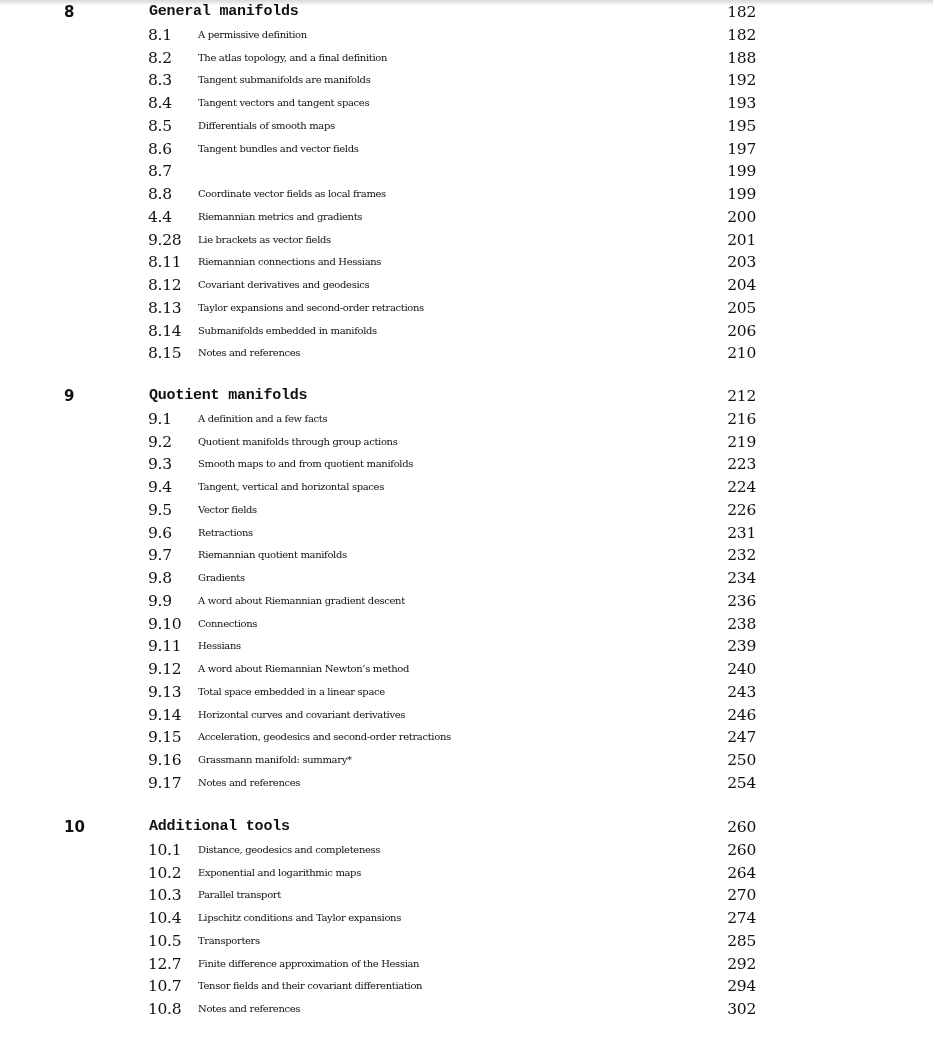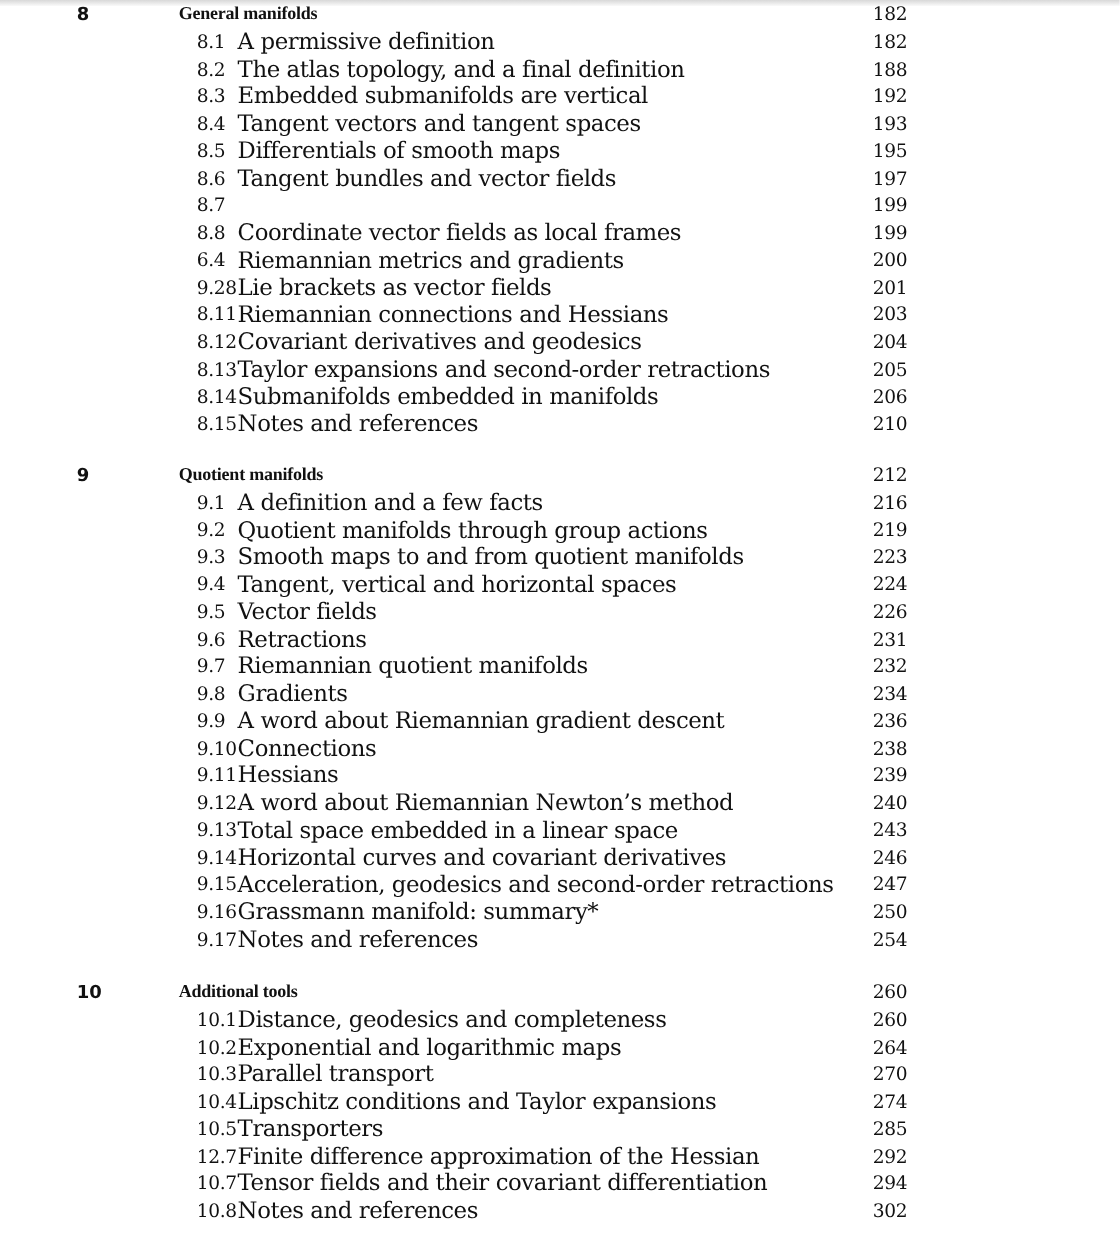--- a/index.html
+++ b/index.html
@@ -15,32 +15,32 @@
   .toc { position: absolute; left: 0; top: 0; width: 933px; }
   .chapter { position: absolute; left: 0; width: 933px; }
   .row { position: relative; height: 22.75px; }
   .ch-num {
     position: absolute; left: 64px; top: 0;
     font-family: "DejaVu Sans", sans-serif; font-weight: bold;
     font-size: 15px; line-height: 22px;
   }
   .ch-title {
     position: absolute; left: 149px; top: 0;
-    font-family: Liberation Serif, serif; font-weight: bold;
+    font-family: Liberation Mono, monospace; font-weight: bold;
     font-size: 15px; line-height: 22px; letter-spacing: -0.2px;
   }
   .sec-num {
     position: absolute; left: 148px; top: 0;
     font-family: "DejaVu Serif", serif;
-    font-size: 15.5px; line-height: 22px; letter-spacing: -0.3px; margin-left: 16px;
+    font-size: 15.5px; line-height: 22px; letter-spacing: -0.3px;
   }
   .sec-title {
     position: absolute; left: 198px; top: 0;
     font-family: "DejaVu Serif", serif;
-    font-size: 19px; line-height: 22px; letter-spacing: -0.35px;
+    font-size: 10px; line-height: 22px; letter-spacing: -0.35px;
     white-space: nowrap;
   }
   .page {
     position: absolute; right: 177px; top: 0;
     font-family: "DejaVu Serif", serif;
     font-size: 15.5px; line-height: 22px; text-align: right;
     letter-spacing: -0.3px;
   }
 </style>
 </head>
@@ -60,21 +60,21 @@
         <span class="sec-title">A permissive definition</span>
         <span class="page">182</span>
       </div>
       <div class="row">
         <span class="sec-num">8.2</span>
         <span class="sec-title">The atlas topology, and a final definition</span>
         <span class="page">188</span>
       </div>
       <div class="row">
         <span class="sec-num">8.3</span>
-        <span class="sec-title">Embedded submanifolds are vertical</span>
+        <span class="sec-title">Tangent submanifolds are manifolds</span>
         <span class="page">192</span>
       </div>
       <div class="row">
         <span class="sec-num">8.4</span>
         <span class="sec-title">Tangent vectors and tangent spaces</span>
         <span class="page">193</span>
       </div>
       <div class="row">
         <span class="sec-num">8.5</span>
         <span class="sec-title">Differentials of smooth maps</span>
@@ -88,21 +88,21 @@
       <div class="row">
         <span class="sec-num">8.7</span>
         <span class="page">199</span>
       </div>
       <div class="row">
         <span class="sec-num">8.8</span>
         <span class="sec-title">Coordinate vector fields as local frames</span>
         <span class="page">199</span>
       </div>
       <div class="row">
-        <span class="sec-num">6.4</span>
+        <span class="sec-num">4.4</span>
         <span class="sec-title">Riemannian metrics and gradients</span>
         <span class="page">200</span>
       </div>
       <div class="row">
         <span class="sec-num">9.28</span>
         <span class="sec-title">Lie brackets as vector fields</span>
         <span class="page">201</span>
       </div>
       <div class="row">
         <span class="sec-num">8.11</span>

